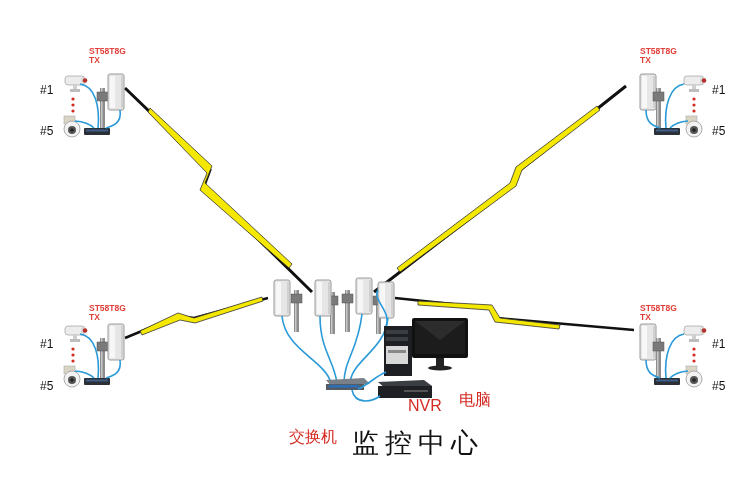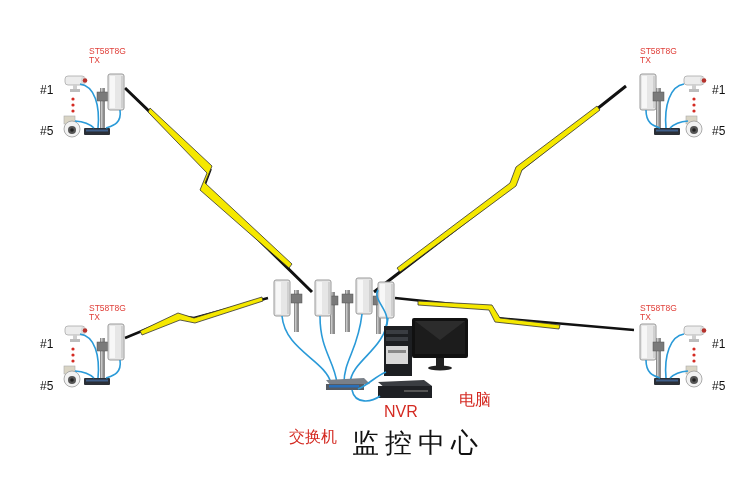--- a/index.html
+++ b/index.html
@@ -1,19 +1,19 @@
 <!DOCTYPE html>
 <html><head>
 <meta charset="utf-8">
 <style>
   html,body{margin:0;padding:0;background:#fff;}
   body{width:750px;height:480px;position:relative;overflow:hidden;font-family:"Liberation Sans",sans-serif;}
   svg.canvas{position:absolute;left:0;top:0;}
   .lbl{position:absolute;white-space:nowrap;}
-  .model{color:#e0403a;font-size:8.5px;line-height:9px;font-weight:normal;}
+  .model{color:#e0403a;font-size:8.5px;line-height:9px;font-weight:bold;}
   .cam-num{color:#111;font-size:12px;}
   .cn-red{color:#d42a22;font-size:16px;font-family:"DejaVu Sans",sans-serif;margin-top:32px;}
   .nvr{color:#d42a22;font-size:16px;}
   .title{font-size:27px;color:#111;font-family:Liberation Serif, serif;letter-spacing:6px;}
 </style>
 </head>
 <body>
 
 <svg class="canvas" width="750" height="480" viewBox="0 0 750 480">
   <defs>
@@ -194,14 +194,14 @@
 
 <div class="lbl model" style="left:640px;top:304px;">
   <div>ST58T8G</div>
   <div>TX</div>
 </div>
 <div class="lbl cam-num" style="left:712px;top:337px;">#1</div>
 <div class="lbl cam-num" style="left:712px;top:379px;">#5</div>
 
 <div class="lbl cn-red" style="left:459px;top:358px;">电脑</div>
 <div class="lbl cn-red" style="left:289px;top:395px;">交换机</div>
-<div class="lbl nvr" style="left:384px;top:397px;margin-top:6px;">NVR</div>
+<div class="lbl nvr" style="left:408px;top:397px;">NVR</div>
 <div class="lbl title" style="left:352px;top:425px;">监控中心</div>
 
 </body></html>

